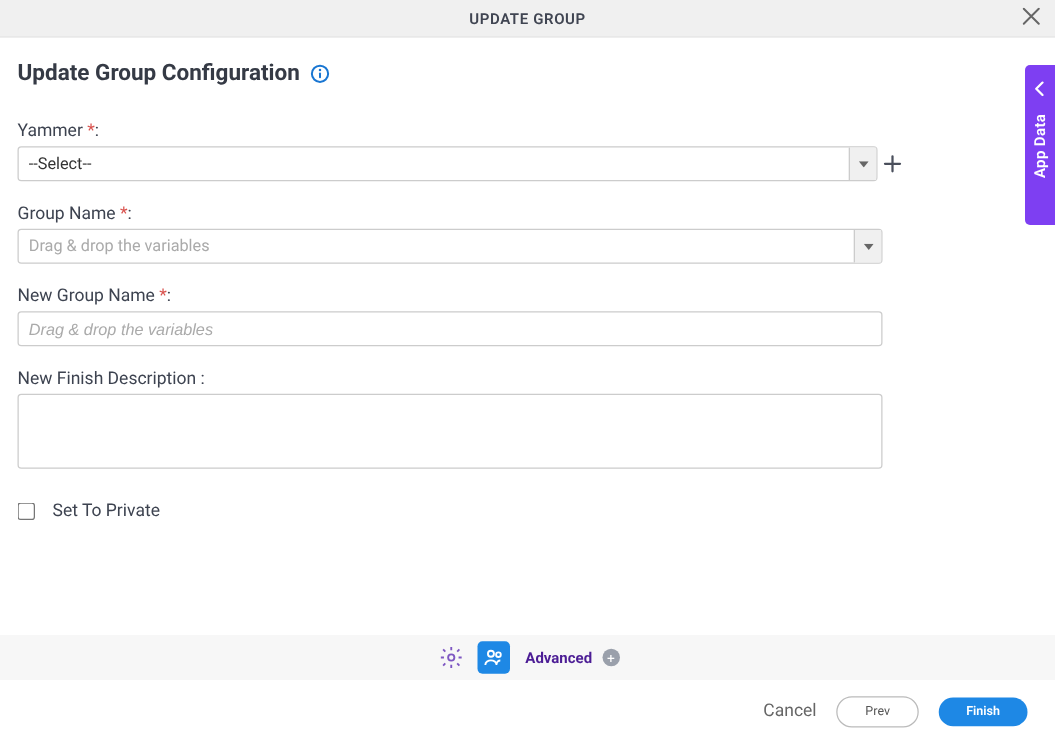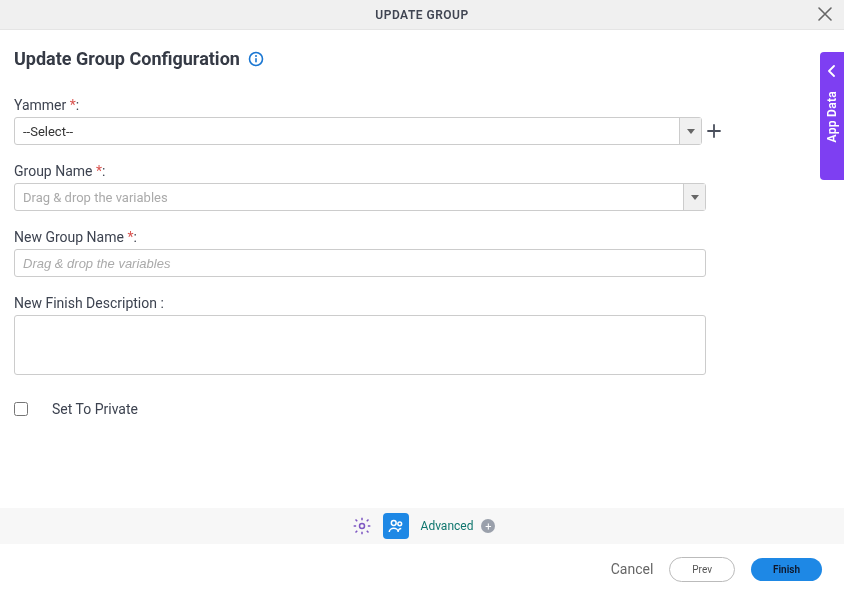--- a/index.html
+++ b/index.html
@@ -130,21 +130,21 @@
       border-radius: 3px;
       padding: 6px 8px;
       font-size: 13px;
       font-family: inherit;
       resize: none;
     }
     .checkbox-row {
       display: flex;
       align-items: center;
       margin-top: 22px;
-      gap: 24px;
+      gap: 14px;
     }
     .checkbox-row input[type="checkbox"] {
       width: 14px;
       height: 14px;
       cursor: pointer;
     }
     .checkbox-label {
       font-size: 14px;
       color: #3d4350;
     }
@@ -169,22 +169,23 @@
       border-radius: 4px;
       cursor: pointer;
     }
     .tool-gear { color: #7e57c2; }
     .tool-users {
       background: #1e88e5;
       color: #fff;
     }
     .advanced-label {
       font-size: 12px;
-      color: #0f766e;
+      color: #4c1d95;
       margin-left: 4px;
+      font-weight: bold;
     }
     .advanced-plus {
       width: 14px;
       height: 14px;
       border-radius: 50%;
       background: #9aa0ab;
       color: #fff;
       font-size: 11px;
       display: inline-flex;
       align-items: center;
@@ -217,21 +218,21 @@
       border: none;
       font-family: inherit;
     }
     .btn-outline {
       background: #fff;
       border: 1px solid #bbb;
       color: #555;
     }
     .btn-primary {
       background: #1e88e5;
-      color: #0f172a;
+      color: #ffffff;
       font-weight: 600;
     }
     .side-tab {
       position: absolute;
       right: 0;
       top: 52px;
       width: 24px;
       height: 128px;
       background: #7e3ff2;
       border-radius: 4px 0 0 4px;

